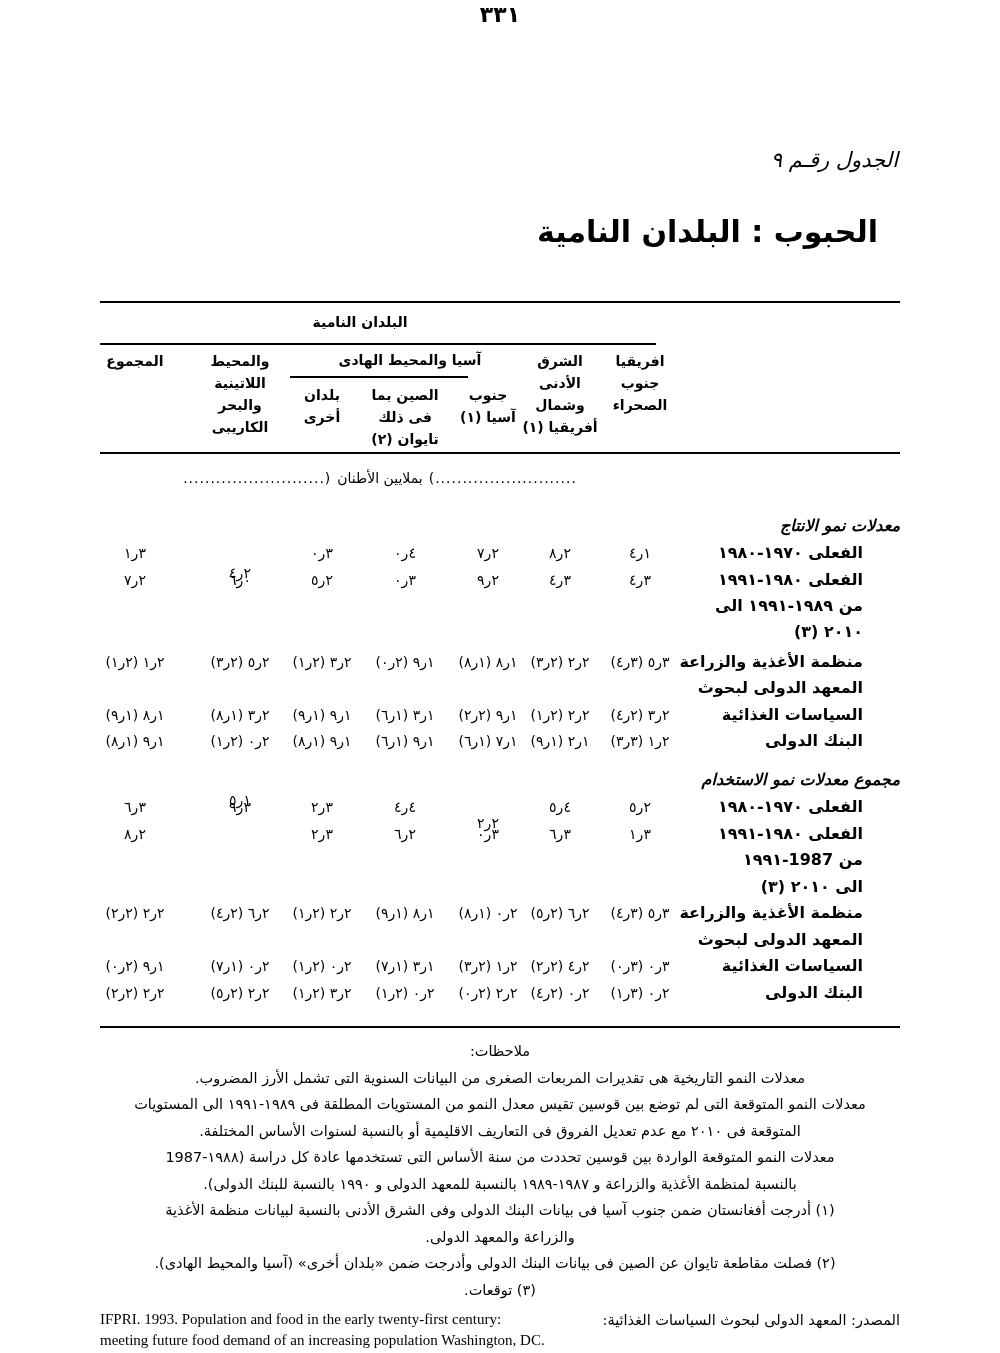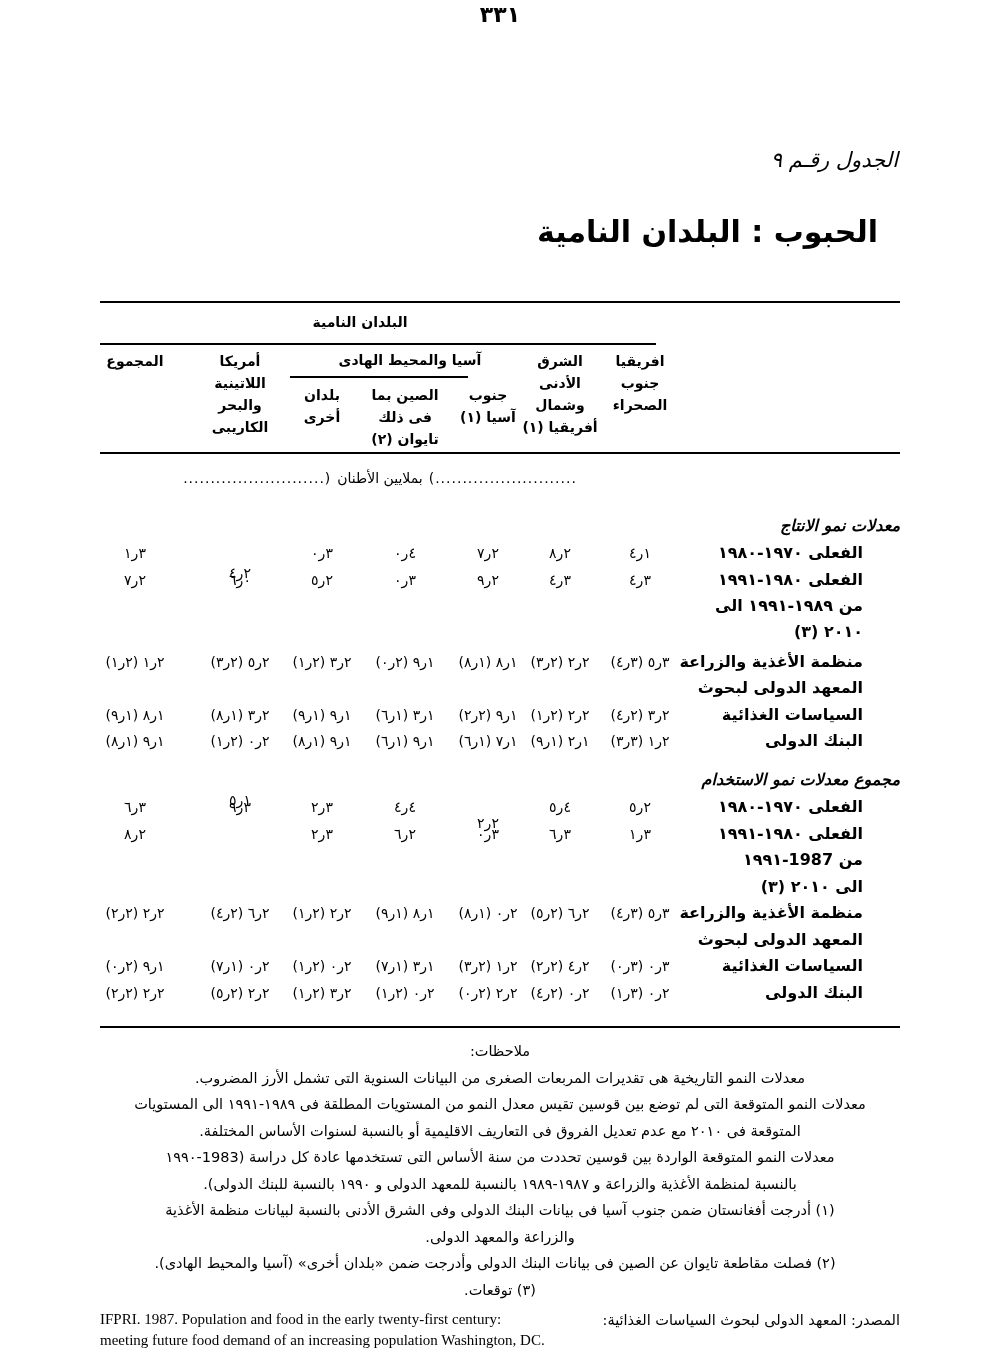--- a/index.html
+++ b/index.html
@@ -51,21 +51,21 @@
     <div class="abs hdr" style="left: 360px; width: 90px; top: 384px;">
       <div style="line-height: 22px;">الصين بما</div>
       <div style="line-height: 22px;">فى ذلك</div>
       <div style="line-height: 22px;">تايوان (٢)</div>
     </div>
     <div class="abs hdr" style="left: 277px; width: 90px; top: 384px;">
       <div style="line-height: 22px;">بلدان</div>
       <div style="line-height: 22px;">أخرى</div>
     </div>
     <div class="abs hdr" style="left: 195px; width: 90px; top: 350px;">
-      <div style="line-height: 22px;">أمريكا</div>
+      <div style="line-height: 22px;">والمحيط</div>
       <div style="line-height: 22px;">اللاتينية</div>
       <div style="line-height: 22px;">والبحر</div>
       <div style="line-height: 22px;">الكاريبى</div>
     </div>
     <div class="abs hdr" style="left: 90px; width: 90px; top: 350px;">
       <div style="line-height: 22px;">المجموع</div>
     </div>
   </div>
 <div class="abs hdr" style="left:290px;width:240px;top:350px;">آسيا والمحيط الهادى</div>
 <div class="abs hline" style="left:288px;width:180px;top:376px;height:1.5px;left:290px;width:178px;"></div>
@@ -169,22 +169,22 @@
     <div class="abs cell" style="left: 90px; top: 984.5px;">٢ر٢ (٢ر٢)</div>
   </div>
 
 <div class="abs hline" style="left:100px;width:800px;top:1026px;"></div>
 
 <div class="abs notes" style="top:1038px;">
   <div>ملاحظات:</div>
   <div>معدلات النمو التاريخية هى تقديرات المربعات الصغرى من البيانات السنوية التى تشمل الأرز المضروب.</div>
   <div>معدلات النمو المتوقعة التى لم توضع بين قوسين تقيس معدل النمو من المستويات المطلقة فى ١٩٨٩-١٩٩١ الى المستويات</div>
   <div>المتوقعة فى ٢٠١٠ مع عدم تعديل الفروق فى التعاريف الاقليمية أو بالنسبة لسنوات الأساس المختلفة.</div>
-  <div>معدلات النمو المتوقعة الواردة بين قوسين تحددت من سنة الأساس التى تستخدمها عادة كل دراسة (1983-١٩٩٠</div>
+  <div>معدلات النمو المتوقعة الواردة بين قوسين تحددت من سنة الأساس التى تستخدمها عادة كل دراسة (١٩٨٨-1987</div>
   <div>بالنسبة لمنظمة الأغذية والزراعة و ١٩٨٧-١٩٨٩ بالنسبة للمعهد الدولى و ١٩٩٠ بالنسبة للبنك الدولى).</div>
   <div>(١) أدرجت أفغانستان ضمن جنوب آسيا فى بيانات البنك الدولى وفى الشرق الأدنى بالنسبة لبيانات منظمة الأغذية</div>
   <div>والزراعة والمعهد الدولى.</div>
   <div style="padding-right:10px;">(٢) فصلت مقاطعة تايوان عن الصين فى بيانات البنك الدولى وأدرجت ضمن «بلدان أخرى» (آسيا والمحيط الهادى).</div>
   <div>(٣) توقعات.</div>
 </div>
 <div class="abs" style="right:100px;top:1312px;font-size:14.5px;direction:rtl;">المصدر: المعهد الدولى لبحوث السياسات الغذائية:</div>
-<div class="abs src-en" style="top:1311px;">IFPRI. 1987. Population and food in the early twenty-first century:</div>
+<div class="abs src-en" style="top:1311px;">IFPRI. 1993. Population and food in the early twenty-first century:</div>
 <div class="abs src-en" style="top:1332px;">meeting future food demand of an increasing population Washington, DC.</div>
 
 </body></html>

